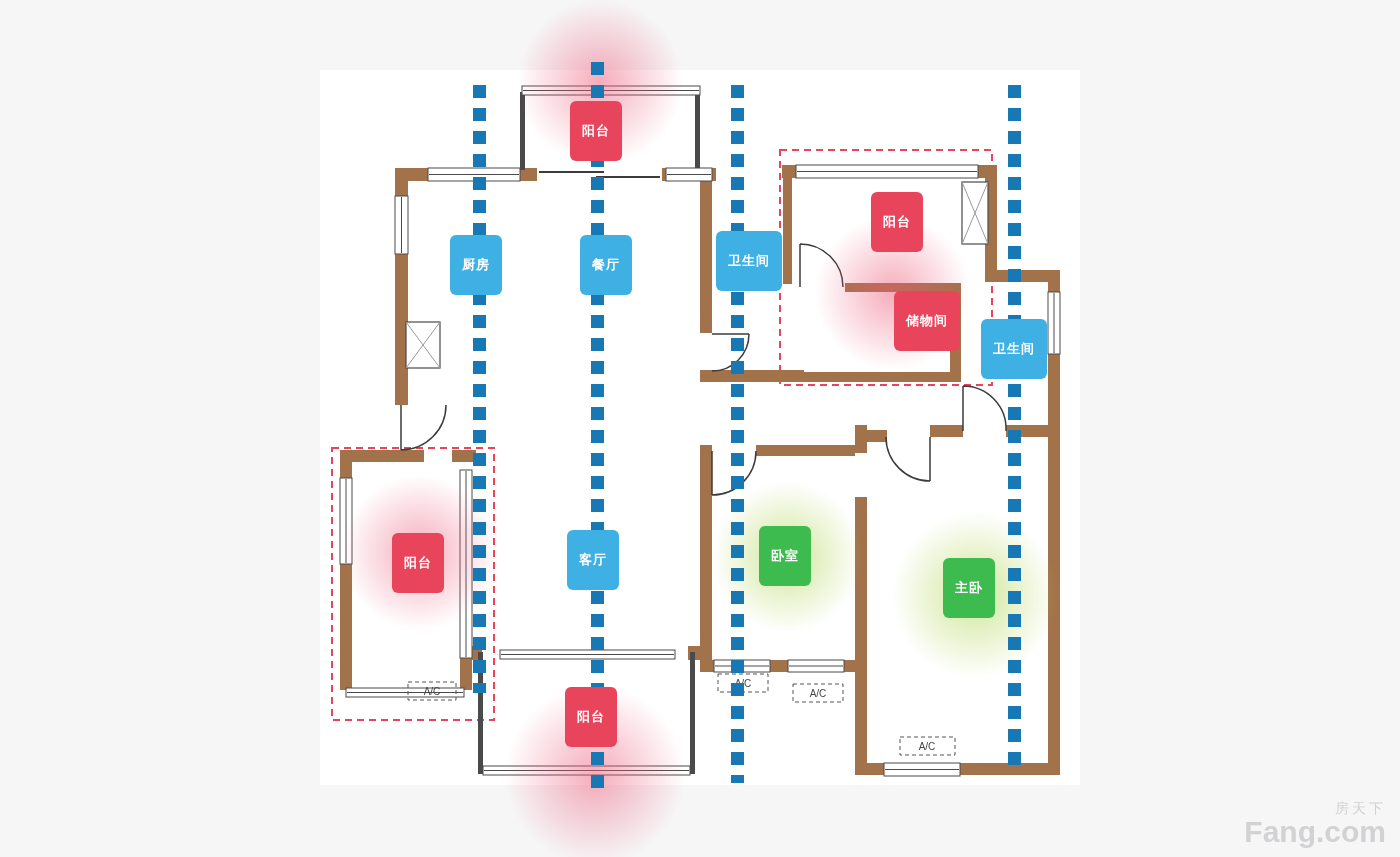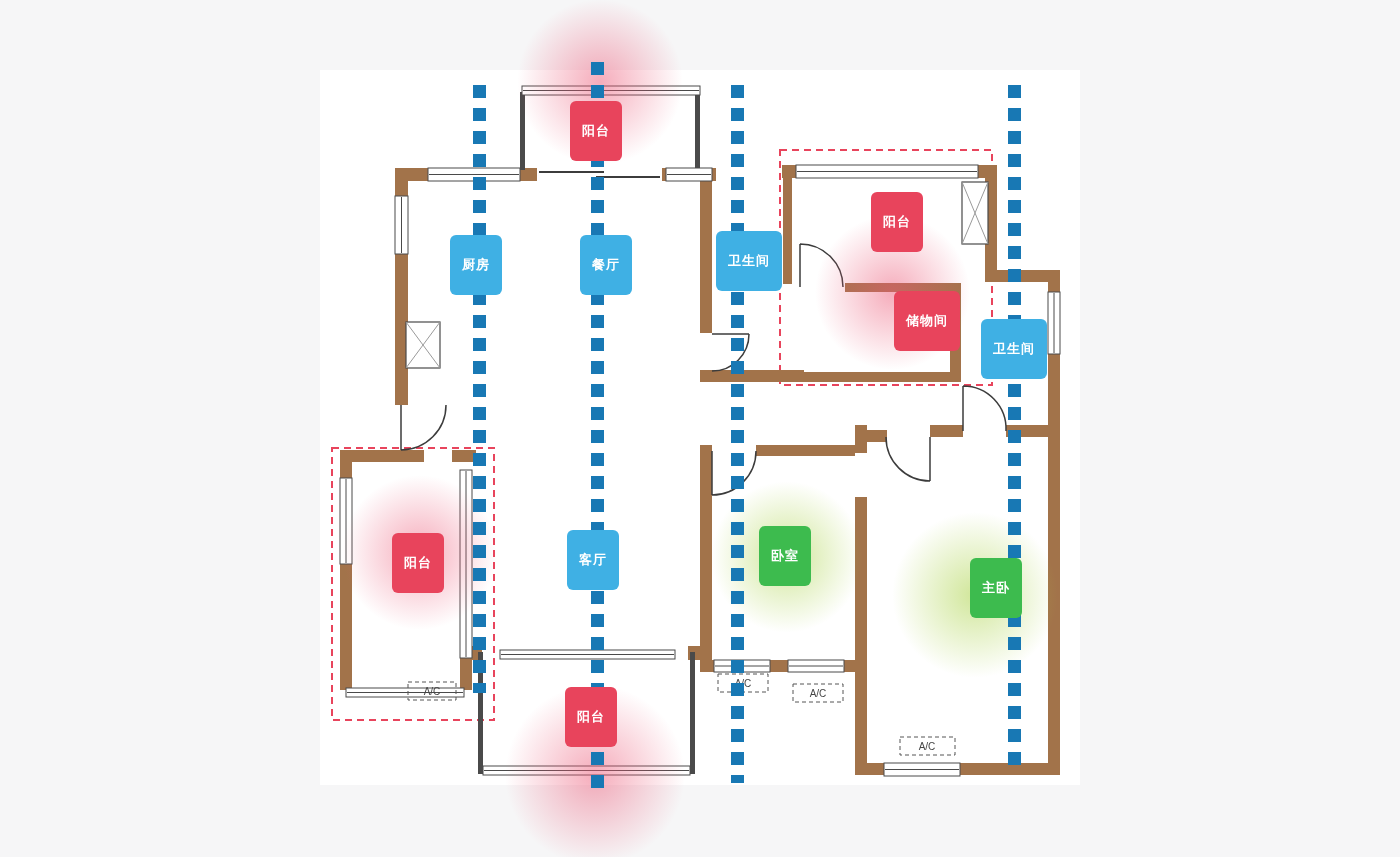--- a/index.html
+++ b/index.html
@@ -178,17 +178,21 @@
   <div class="room-label lbl-red" style="left:596px;top:131px;">阳台</div>
   <div class="room-label lbl-red" style="left:897px;top:222px;">阳台</div>
   <div class="room-label lbl-blue" style="left:476px;top:265px;">厨房</div>
   <div class="room-label lbl-blue" style="left:606px;top:265px;">餐厅</div>
   <div class="room-label lbl-blue" style="left:749px;top:261px;">卫生间</div>
   <div class="room-label lbl-red" style="left:897px;top:321px;margin-left:30px;">储物间</div>
   <div class="room-label lbl-blue" style="left:1014px;top:349px;">卫生间</div>
   <div class="room-label lbl-red" style="left:418px;top:563px;">阳台</div>
   <div class="room-label lbl-blue" style="left:593px;top:560px;">客厅</div>
   <div class="room-label lbl-green" style="left:785px;top:556px;">卧室</div>
-  <div class="room-label lbl-green" style="left:996px;top:588px;">主卧</div>
+  <div class="room-label lbl-green" style="left:969px;top:588px;">主卧</div>
   <div class="room-label lbl-red" style="left:591px;top:717px;">阳台</div>
 
+  <div class="watermark">
+    <div class="wm-cn">房天下</div>
+    <div class="wm-en">Fang.com</div>
+  </div>
 
 </div>
 
 </body></html>

